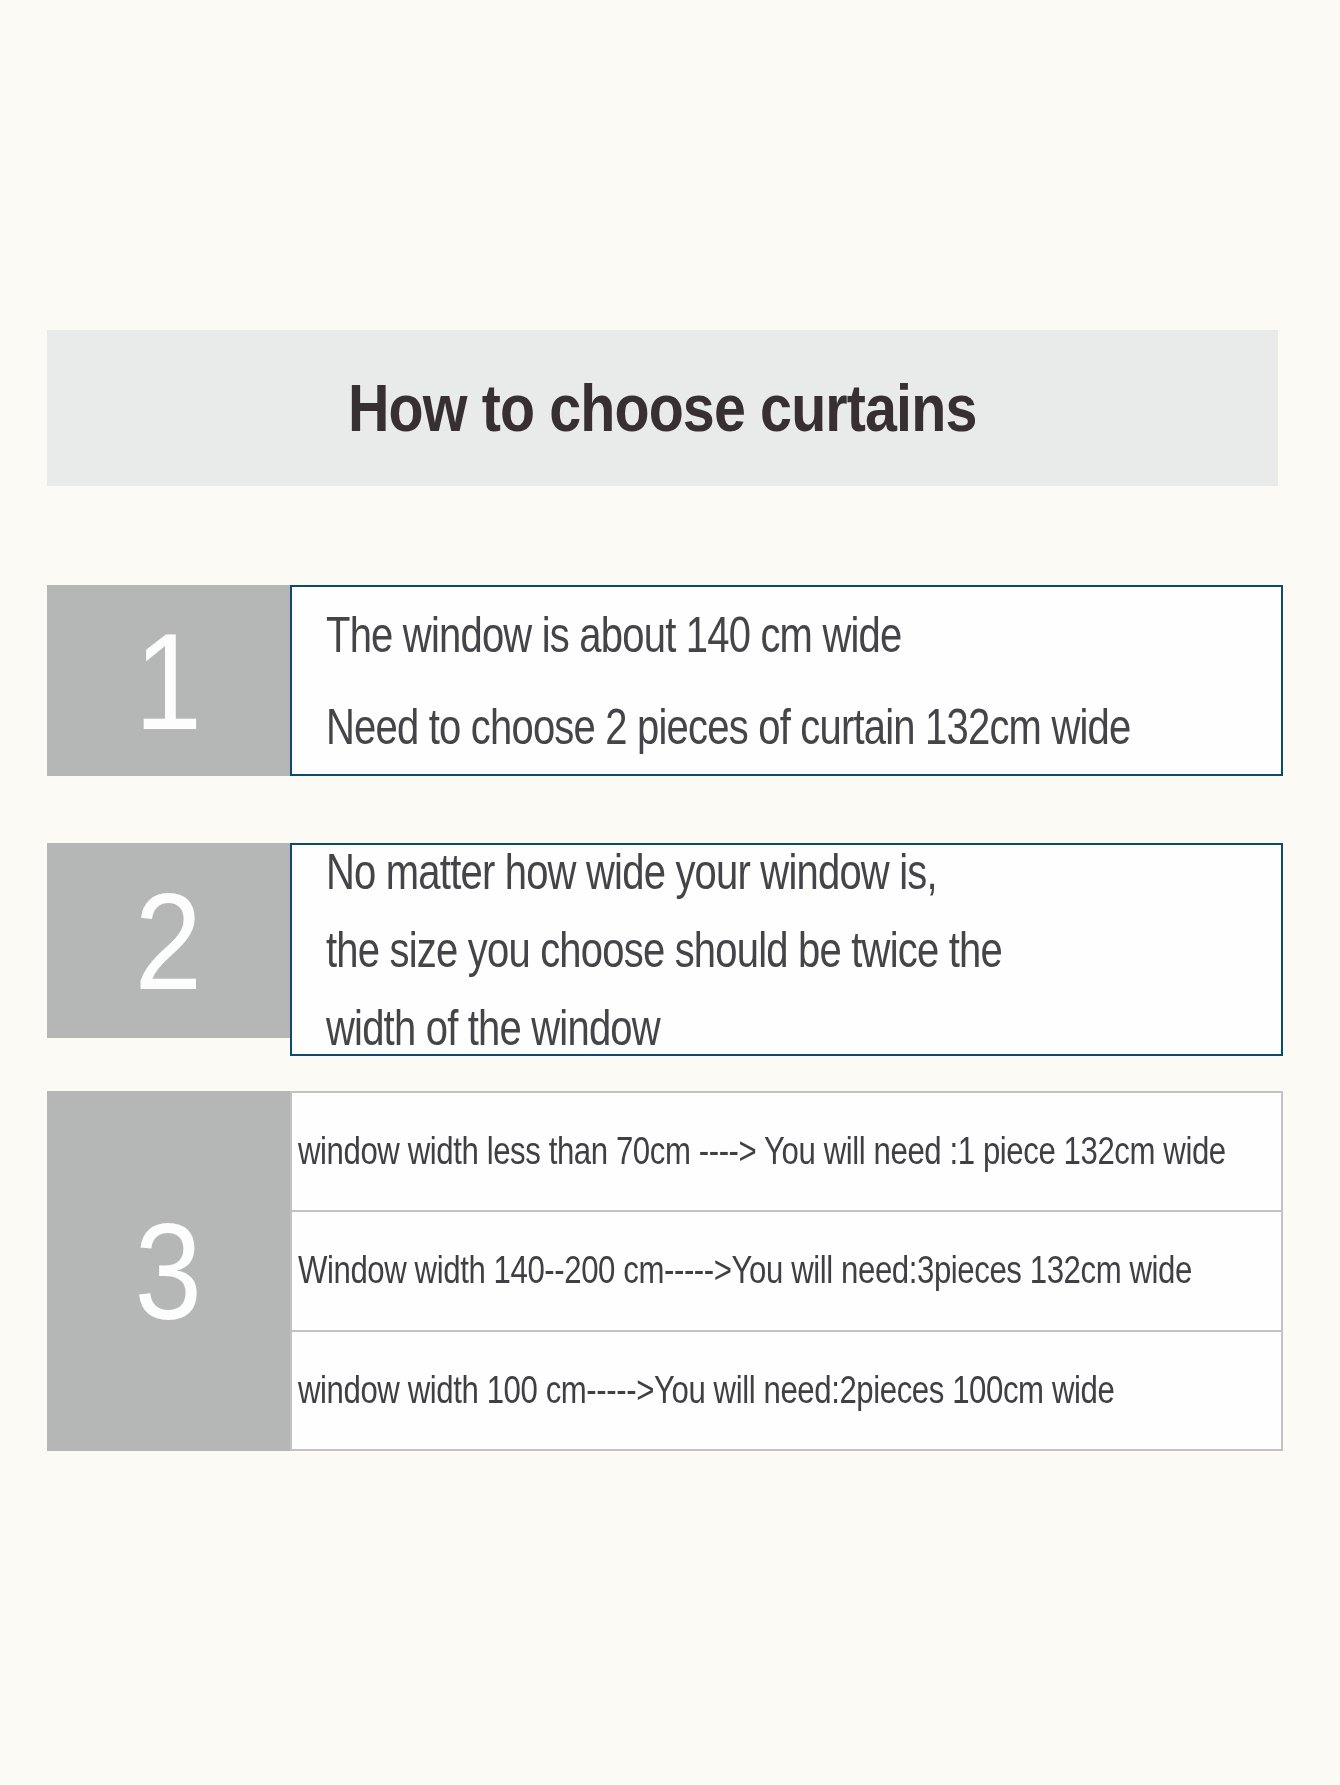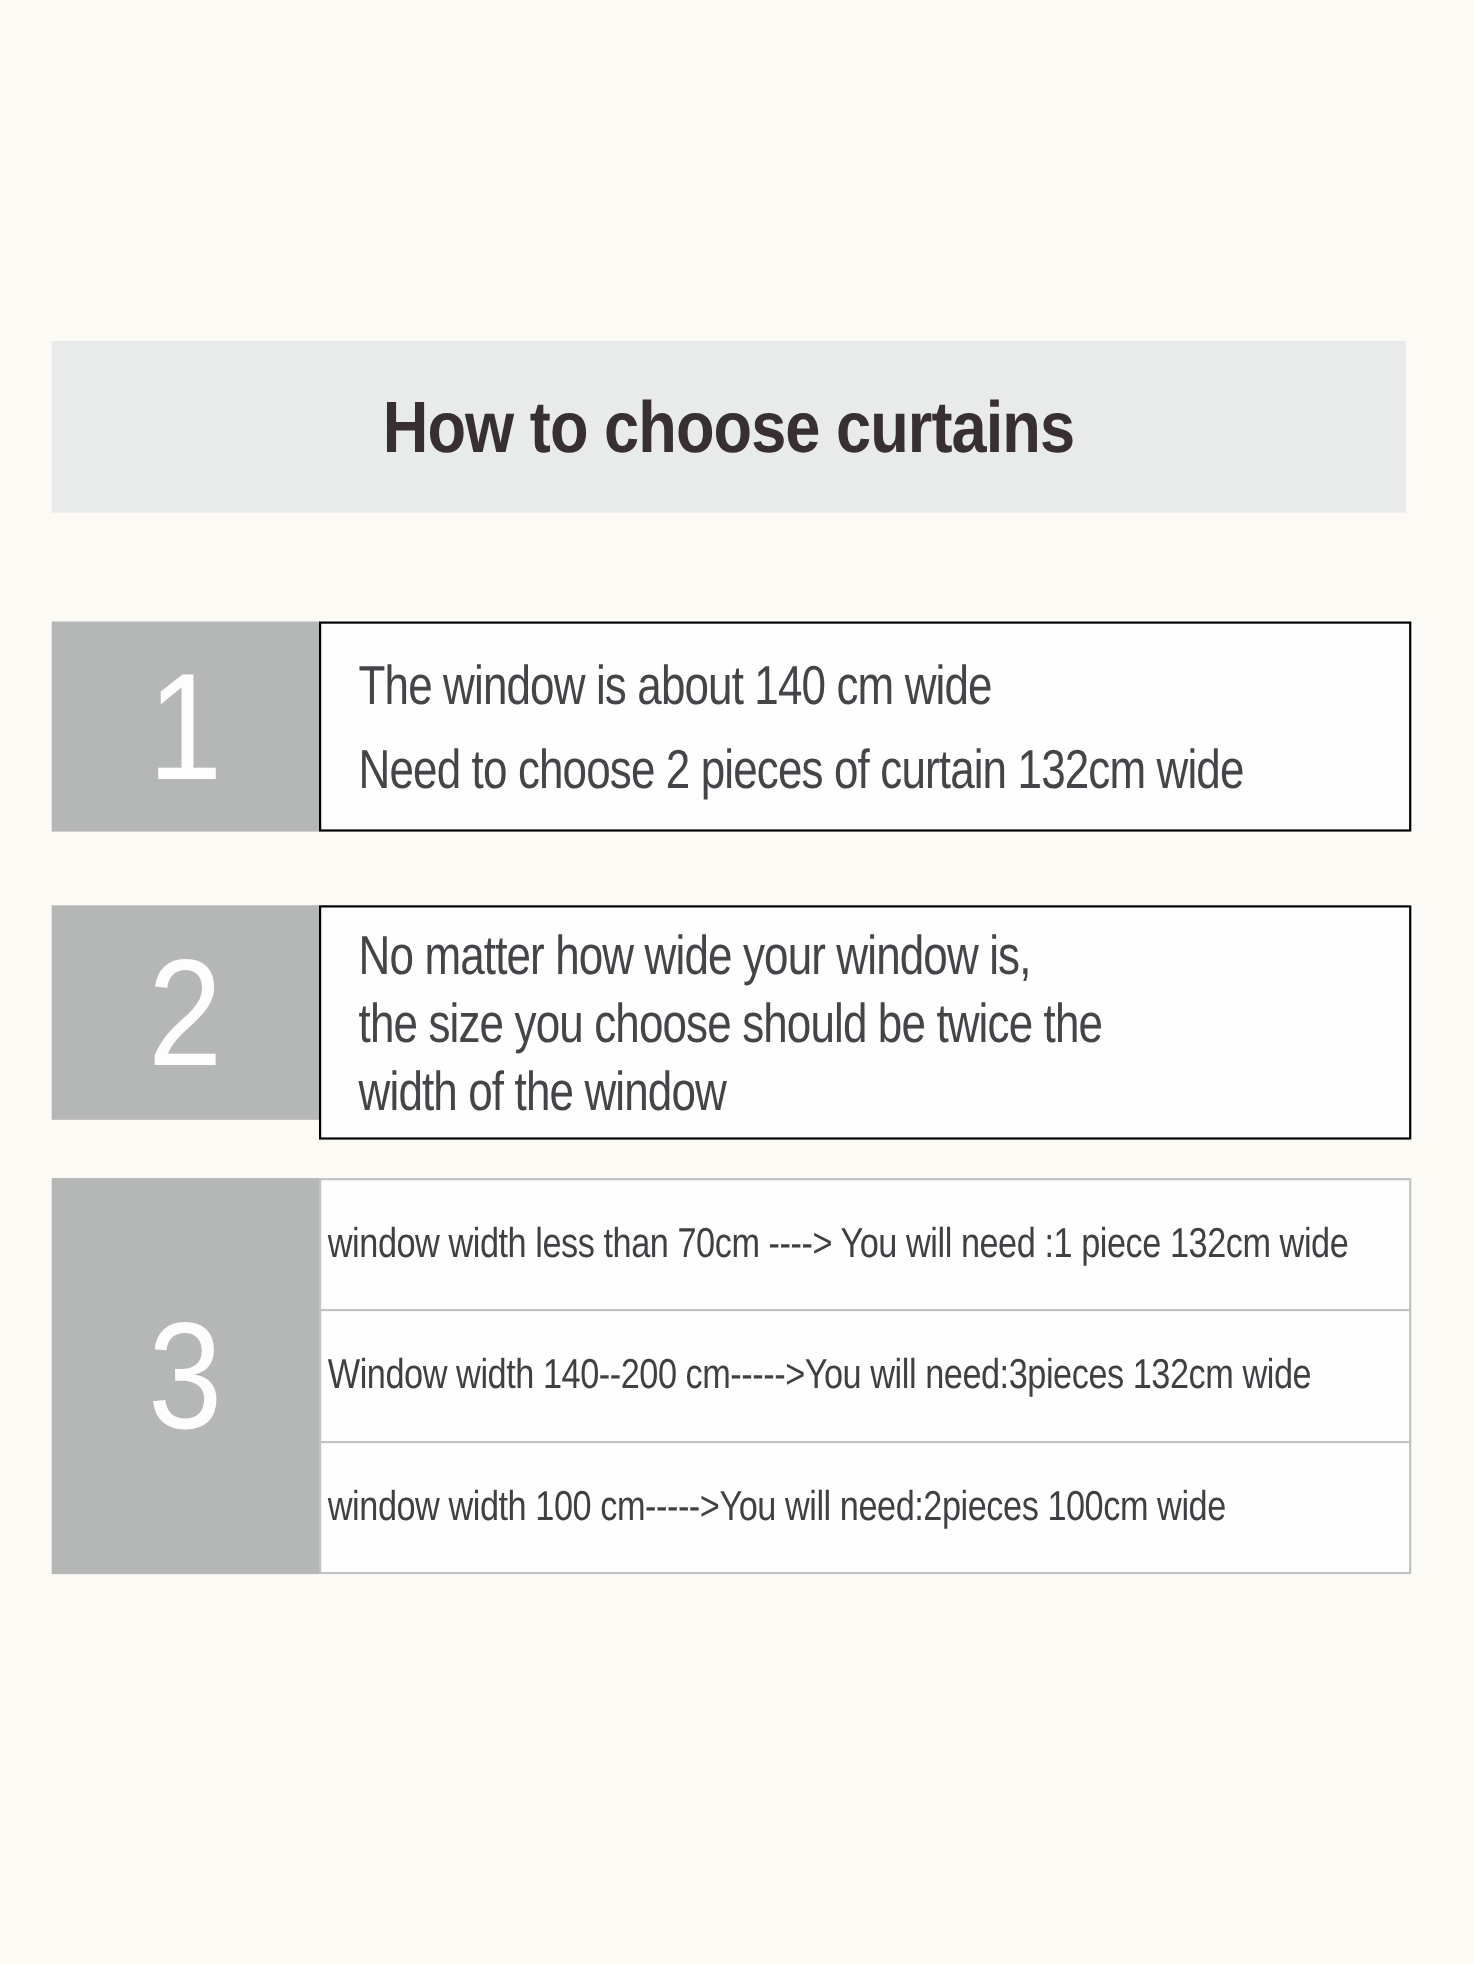--- a/index.html
+++ b/index.html
@@ -4,21 +4,21 @@
 <style>
   html, body { margin: 0; padding: 0; }
   body {
     width: 1340px;
     height: 1785px;
     position: relative;
     background: #fbfaf5;
     font-family: "Liberation Sans", "DejaVu Sans", sans-serif;
     overflow: hidden;
   }
-  .abs { position: absolute; box-sizing: border-box; }
+  .abs { position: absolute; box-sizing: border-box; margin-top: 20px; }
 
   
   .banner {
     left: 47px; top: 310px; width: 1231px; height: 156px;
     background: #e9eaea;
     display: flex; align-items: center; justify-content: center;
   }
   .banner-title {
     font-size: 66px;
     font-weight: bold;
@@ -41,23 +41,24 @@
     font-size: 138px;
     line-height: 1;
     color: #fdfdfd;
     transform: scaleX(0.88);
   }
 
   
   .content-box {
     left: 290px; width: 993px;
     background: #fefefe;
-    border: 2px solid #000000;
+    border: 2px solid #0c4a6e;
     display: flex; flex-direction: column; justify-content: center;
     padding-left: 34px;
+    gap: 16px;
   }
   .content-box-1 { top: 565px; height: 191px; }
   .content-box-2 { top: 823px; height: 213px; }
   .step-line {
     font-size: 50px;
     color: #454549;
     letter-spacing: -1px;
     line-height: 1.24;
     transform: scaleX(0.80);
     transform-origin: left center;

